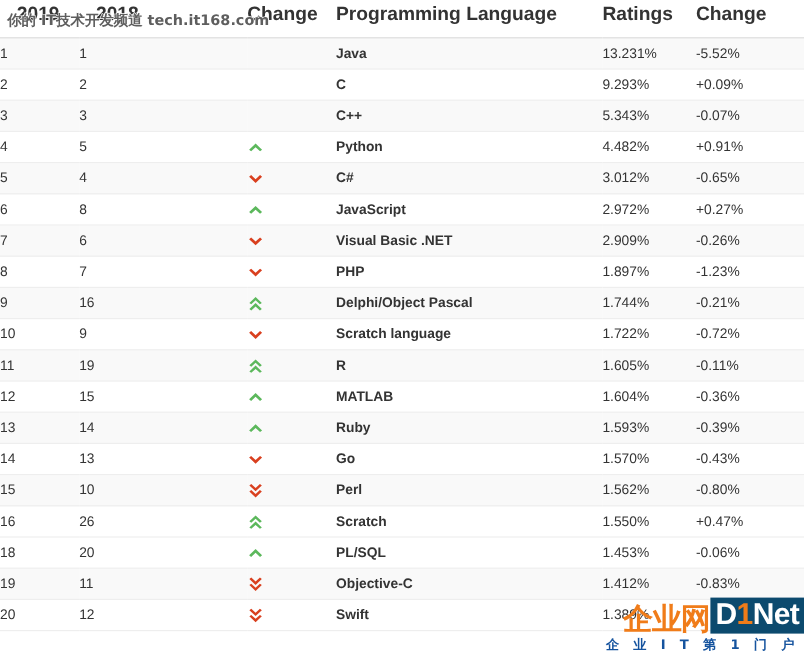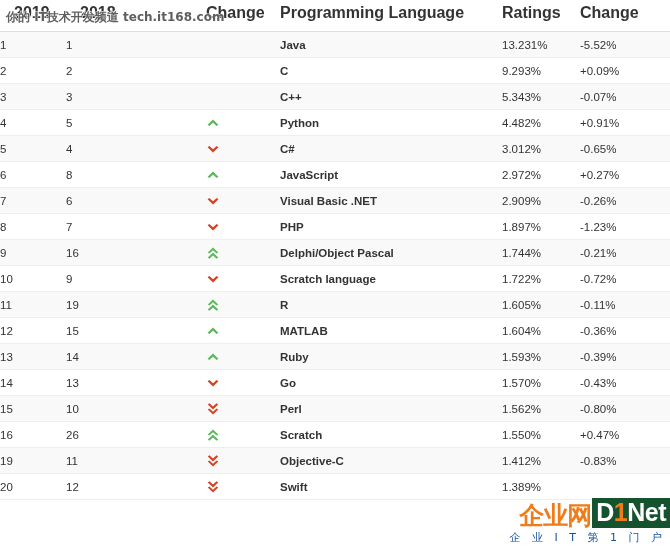--- a/index.html
+++ b/index.html
@@ -100,40 +100,40 @@
   }
   .wm-logo-cn {
     font-family: "DejaVu Sans", sans-serif;
     font-size: 25px;
     font-weight: bold;
     color: #f07c19;
     letter-spacing: -1px;
     line-height: 1;
   }
   .wm-logo-box {
-    background: #14532d;
+    background: #0c4a6e;
     color: #ffffff;
     font-family: "Liberation Sans", sans-serif;
     font-size: 25px;
     font-weight: bold;
     line-height: 1;
     padding: 2px 4px 3px 4px;
     margin-left: 1px;
     position: relative;
     letter-spacing: -0.5px;
   }
   .wm-logo-box .one { color: #f07c19; }
 
   .wm-tagline {
     position: absolute;
     right: 4px;
     bottom: 1px;
     font-family: "DejaVu Sans", sans-serif;
     font-size: 11px;
-    font-weight: normal;
+    font-weight: bold;
     color: #15539e;
     letter-spacing: 4px;
     white-space: nowrap;
     pointer-events: none;
   }
 </style>
 </head>
 <body>
 
 <table id="tiobe-table">
@@ -307,20 +307,30 @@
         <td class="cell-rank2019">16</td>
         <td class="cell-rank2018">26</td>
         <td class="cell-change"><span class="arrow-wrap"><svg width="14" height="14" viewBox="0 0 14 14" fill="#5cb85c">
               <path d="M7 1.5 L12.2 6.4 L10.6 7.6 L7 4.3 L3.4 7.6 L1.8 6.4 Z"></path>
               <path d="M7 6.6 L12.2 11.5 L10.6 12.7 L7 9.4 L3.4 12.7 L1.8 11.5 Z"></path>
             </svg></span></td>
         <td class="cell-language">Scratch</td>
         <td class="cell-ratings">1.550%</td>
         <td class="cell-delta">+0.47%</td>
       </tr>
+      <tr class="even">
+        <td class="cell-rank2019">18</td>
+        <td class="cell-rank2018">20</td>
+        <td class="cell-change"><span class="arrow-wrap"><svg width="14" height="14" viewBox="0 0 14 14" fill="#5cb85c">
+              <path d="M7 3.6 L12.4 8.7 L10.7 10.1 L7 6.7 L3.3 10.1 L1.6 8.7 Z"></path>
+            </svg></span></td>
+        <td class="cell-language">PL/SQL</td>
+        <td class="cell-ratings">1.453%</td>
+        <td class="cell-delta">-0.06%</td>
+      </tr>
       <tr class="odd">
         <td class="cell-rank2019">19</td>
         <td class="cell-rank2018">11</td>
         <td class="cell-change"><span class="arrow-wrap"><svg width="14" height="14" viewBox="0 0 14 14" fill="#d9401f">
               <path d="M7 7.4 L1.8 2.5 L3.4 1.3 L7 4.6 L10.6 1.3 L12.2 2.5 Z"></path>
               <path d="M7 12.5 L1.8 7.6 L3.4 6.4 L7 9.7 L10.6 6.4 L12.2 7.6 Z"></path>
             </svg></span></td>
         <td class="cell-language">Objective-C</td>
         <td class="cell-ratings">1.412%</td>
         <td class="cell-delta">-0.83%</td>

